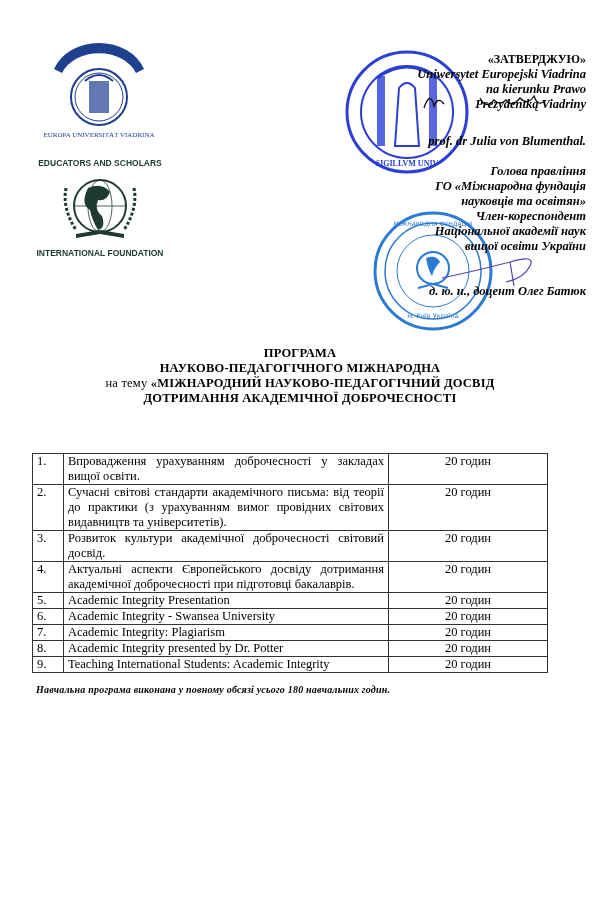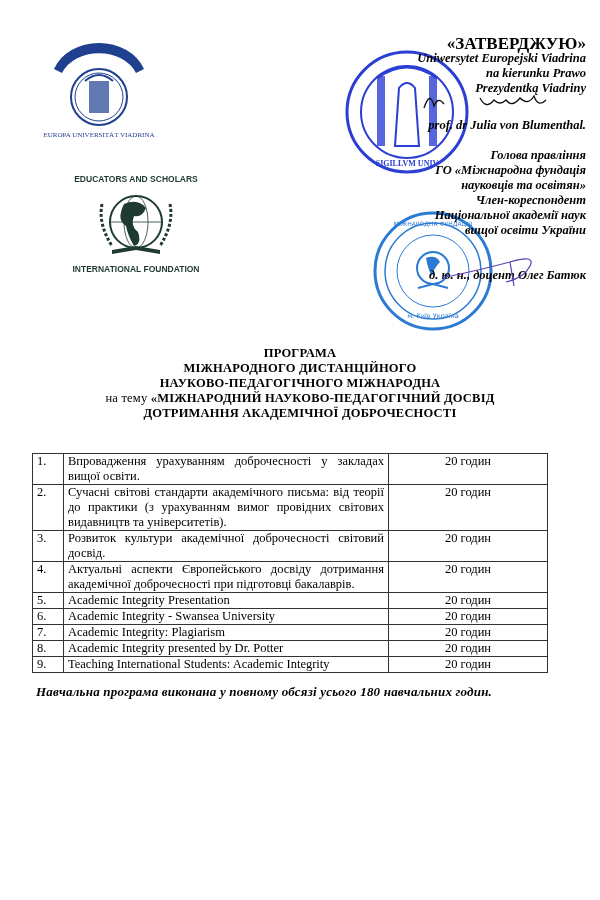--- a/index.html
+++ b/index.html
@@ -2,28 +2,28 @@
 <html><head>
   <meta charset="utf-8">
   <style>
     html, body { margin: 0; padding: 0; background: #ffffff; }
     body {
       width: 600px; height: 900px; position: relative; overflow: hidden;
       font-family: "Liberation Serif", "DejaVu Serif", serif; color: #000;
     }
     .logo { position: absolute; text-decoration: underline; }
     #logo-viadrina { left: 40px; top: 35px; width: 118px; height: 108px; }
-    #logo-esif { left: 36px; top: 168px; width: 128px; height: 112px; margin-left: 36px; }
+    #logo-esif { left: 36px; top: 152px; width: 128px; height: 112px; }
 
     .approval {
       position: absolute; right: 14px; top: 36px; width: 280px;
       text-align: right; font-style: italic; font-weight: bold;
       font-size: 12.5px; line-height: 15px; z-index: 3;
     }
-    .approval .title { font-style: normal; font-size: 17px; }
+    .approval .title { font-style: normal; font-size: 12px; margin-top: 16px; }
     .approval .gap { height: 15px; }
     .approval .sig-line { height: 22px; position: relative; }
 
     .stamp { position: absolute; z-index: 2; opacity: 0.92; }
     #stamp-viadrina { left: 343px; top: 48px; width: 128px; height: 128px; }
     #stamp-esif { left: 372px; top: 210px; width: 122px; height: 122px; text-decoration: underline; }
     .sig { position: absolute; z-index: 4; }
     #sig-1 { left: 420px; top: 88px; width: 150px; height: 26px; }
     #sig-2 { left: 440px; top: 248px; width: 120px; height: 40px; }
 
@@ -40,21 +40,21 @@
     }
     table.program td {
       border: 1px solid #333; vertical-align: top; padding: 0 4px;
     }
     td.num { width: 22px; }
     td.desc { width: 316px; text-align: justify; }
     td.hours { text-align: center; }
 
     .summary {
       position: absolute; left: 36px; top: 684px; font-style: italic;
-      font-weight: bold; font-size: 13px; letter-spacing: 0.2px;
+      font-weight: bold; font-size: 10px; letter-spacing: 0.2px;
     }
   </style>
 </head>
 <body>
 
 <div class="logo" id="logo-viadrina">
   <svg width="118" height="108" viewBox="0 0 118 108">
     <path d="M14 34 A48 40 0 0 1 104 34 L96 38 A40 32 0 0 0 22 38 Z" fill="#1f3f8f"></path>
     <circle cx="59" cy="62" r="28" fill="none" stroke="#1f3f8f" stroke-width="2"></circle>
     <circle cx="59" cy="62" r="24" fill="none" stroke="#1f3f8f" stroke-width="1"></circle>
@@ -126,21 +126,20 @@
   <div>Член-кореспондент</div>
   <div>Національної академії наук</div>
   <div>вищої освіти України</div>
   <div class="gap"></div>
   <div class="gap"></div>
   <div>д. ю. н., доцент Олег Батюк</div>
 </div>
 
 <div class="heading">
   <span class="line">ПРОГРАМА</span>
-  <span class="line">МІЖНАРОДНОГО ДИСТАНЦІЙНОГО</span>
   <span class="line">НАУКОВО-ПЕДАГОГІЧНОГО МІЖНАРОДНА</span>
   <span class="line"><span class="nat">на тему </span><span>«МІЖНАРОДНИЙ НАУКОВО-ПЕДАГОГІЧНИЙ ДОСВІД</span></span>
   <span class="line">ДОТРИМАННЯ АКАДЕМІЧНОЇ ДОБРОЧЕСНОСТІ</span>
 </div>
 
 <table class="program">
   <tbody id="program-body">
       <tr>
         <td class="num">1.</td>
         <td class="desc">Впровадження урахуванням доброчесності у закладах вищої освіти.</td>

